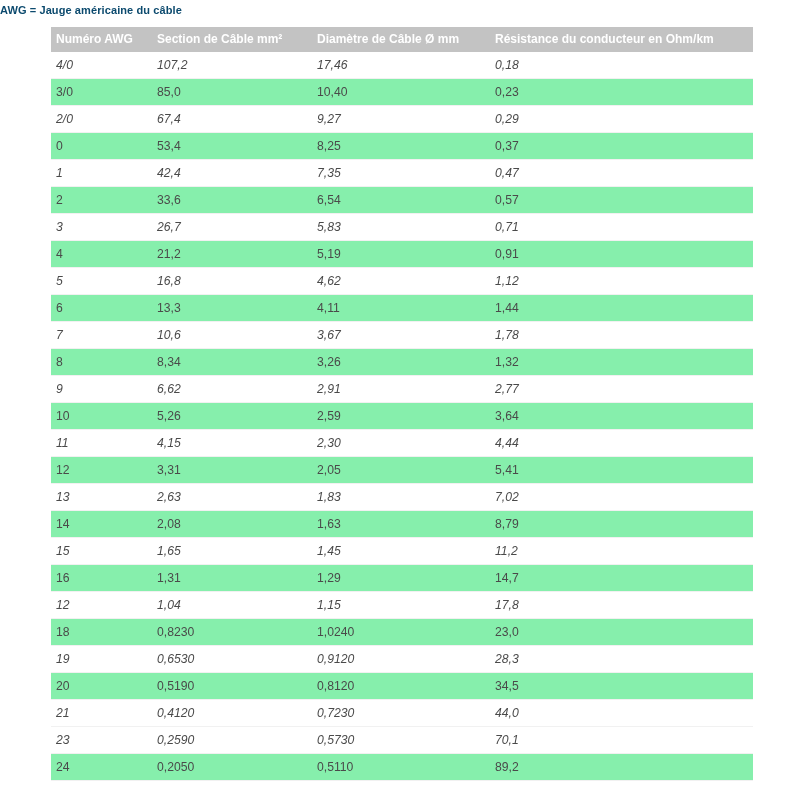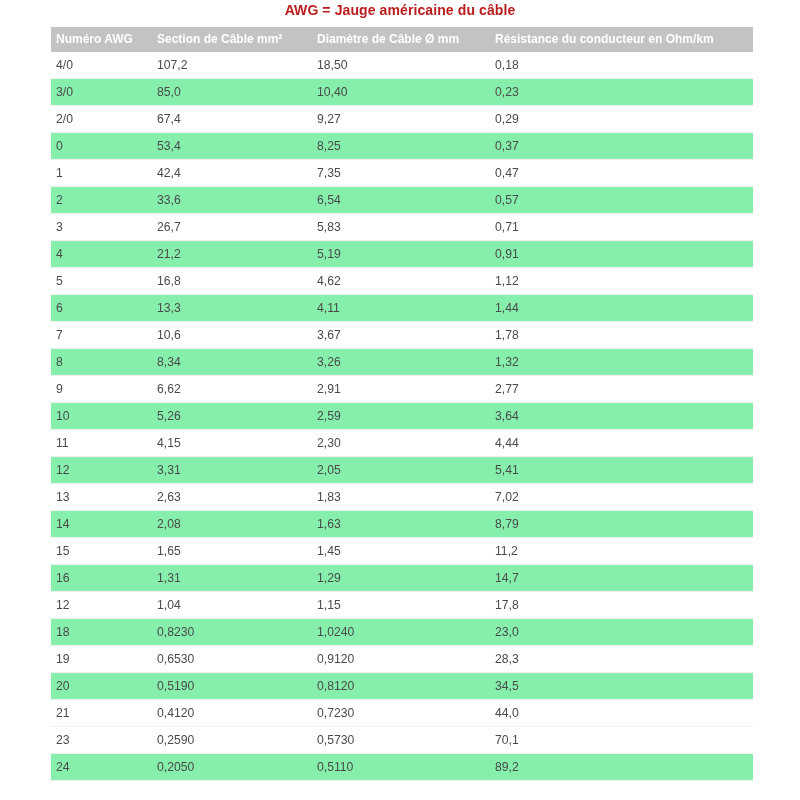--- a/index.html
+++ b/index.html
@@ -19,24 +19,23 @@
     width: 800px;
     height: 800px;
     background: #ffffff;
   }
 
   .doc-title {
     position: absolute;
     left: 0;
     top: 0;
     width: 800px;
-    text-align: center;
-    font-size: 14px;
+    font-size: 11px;
     font-weight: bold;
-    color: #b91c1c;
+    color: #0c4a6e;
     line-height: 20px;
     letter-spacing: 0.1px;
   }
 
   .awg-table {
     position: absolute;
     left: 51px;
     top: 27px;
     width: 702px;
     border-collapse: collapse;
@@ -65,20 +64,21 @@
   }
 
   .awg-table tbody td {
     color: #4a4a4a;
     font-weight: normal;
     border-bottom: 1px solid #f1f1f1;
   }
 
   .awg-table tbody tr.odd td {
     background: #ffffff;
+    font-style: italic;
   }
   .awg-table tbody tr.even td {
     background: #86efac;
   }
 
   
   col.c-awg  { width: 101px; }
   col.c-sec  { width: 160px; }
   col.c-dia  { width: 178px; }
   col.c-res  { width: 263px; }
@@ -102,21 +102,21 @@
         <th>Numéro AWG</th>
         <th>Section de Câble mm²</th>
         <th>Diamètre de Câble Ø mm</th>
         <th>Résistance du conducteur en Ohm/km</th>
       </tr>
     </thead>
     <tbody id="table-body">
         <tr class="odd">
           <td>4/0</td>
           <td>107,2</td>
-          <td>18,50</td>
+          <td>17,46</td>
           <td>0,18</td>
         </tr>
         <tr class="even">
           <td>3/0</td>
           <td>85,0</td>
           <td>10,40</td>
           <td>0,23</td>
         </tr>
         <tr class="odd">
           <td>2/0</td>

